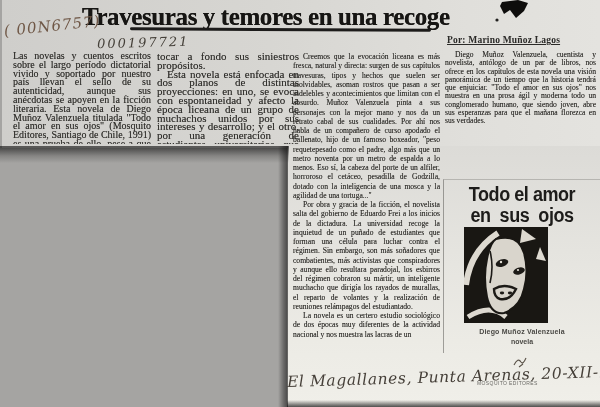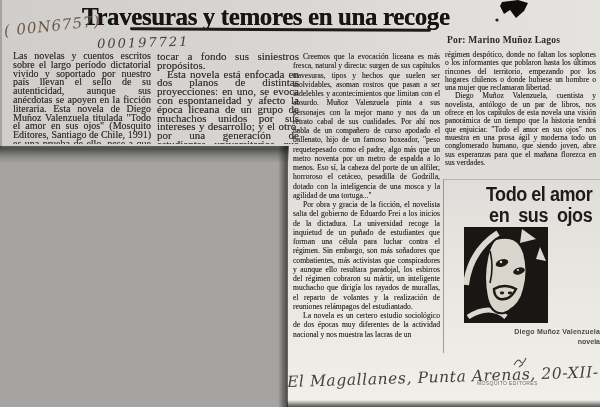--- a/index.html
+++ b/index.html
@@ -34,39 +34,39 @@
     position:absolute; left:82px; top:3px; width:470px;
     font-weight:bold; font-size:25px; letter-spacing:-0.4px; white-space:nowrap;
     color:#161513; text-shadow:0 0 .6px #33312e;
   }
   .title-rule {
     position:absolute; left:130px; top:28px; width:301px; height:3px;
     background:#1c1b1a; border-radius:2px; transform:rotate(.25deg);
   }
   .byline {
     position:absolute; left:447px; top:35px; font-size:9.5px; font-weight:bold;
-    color:#2b2a28; letter-spacing:.2px; white-space:nowrap;
+    color:#2b2a28; letter-spacing:.2px; white-space:nowrap;text-decoration:underline;
   }
   .ink-blob { position:absolute; left:494px; top:0; }
   
   .col {
     position:absolute; text-align:justify; color:#2f2e2b; overflow:hidden;
     text-shadow:0 0 .5px rgba(60,58,54,.6);
   }
   .col p { margin:0; text-indent:10px; }
   .col p.cont { text-indent:0; }
   .col1 { left:13px;  top:52px; width:138px; height:92px;  font-size:10px; line-height:8.8px; }
   .col2 { left:157px; top:52px; width:142px; height:92px;  font-size:11px; line-height:8.8px; }
   .col3 { left:293px; top:52px; width:147px; height:344px; font-size:7.6px; line-height:9.25px; }
   .col4 { left:445px; top:51px; width:151px; height:126px; font-size:7.6px; line-height:8.3px; }
   
   .ad {
     position:absolute; left:443px; top:179px; width:156px; height:173px;
     border-left:1px solid rgba(95,94,90,.55); border-top:1px solid rgba(120,119,115,.4);
-    text-align:right;
+    text-align:center;
   }
   .ad-title {
     font-family:"Liberation Sans", sans-serif; font-weight:bold; color:#1d1c1a;
     font-size:20px; line-height:21px; letter-spacing:-0.5px;
     transform:scaleX(.9); transform-origin:center; margin-top:4px; white-space:nowrap;
   }
   .ad-title.l2 { word-spacing:5px; margin-top:0; }
   .ad-illustration { position:absolute; left:20px; top:47px; }
   .ad-author {
     position:absolute; left:0; width:156px; top:148px;
@@ -133,21 +133,20 @@
     <p>Esta novela está enfocada en dos planos de distintas proyecciones: en uno, se evoca con espontaneidad y afecto la época liceana de un grupo de muchachos unidos por sus intereses y desarrollo; y el otro, por una generación de estudiantes universitarios que debe sufrir los temores, la opresión y el seguimiento de la dictadura, que entró a las universidades para sofocar a todo trance</p>
   </div>
 
   <div class="col col3">
     <p>Creemos que la evocación liceana es más fresca, natural y directa: surgen de sus capítulos travesuras, tipos y hechos que suelen ser inolvidables, asoman rostros que pasan a ser indelebles y acontecimientos que limitan con el absurdo. Muñoz Valenzuela pinta a sus personajes con la mejor mano y nos da un retrato cabal de sus cualidades. Por ahí nos habla de un compañero de curso apodado el ballenato, hijo de un famoso boxeador, "peso requetepesado como el padre, algo más que un metro noventa por un metro de espalda a lo menos. Eso sí, la cabeza del porte de un alfiler, horroroso el cetáceo, pesadilla de Godzilla, dotado con la inteligencia de una mosca y la agilidad de una tortuga..."</p>
     <p>Por obra y gracia de la ficción, el novelista salta del gobierno de Eduardo Frei a los inicios de la dictadura. La universidad recoge la inquietud de un puñado de estudiantes que forman una célula para luchar contra el régimen. Sin embargo, son más soñadores que combatientes, más activistas que conspiradores y aunque ello resultara paradojal, los esbirros del régimen cobraron su mártir, un inteligente muchacho que dirigía los rayados de murallas, el reparto de volantes y la realización de reuniones relámpagos del estudiantado.</p>
     <p>La novela es un certero estudio sociológico de dos épocas muy diferentes de la actividad nacional y nos muestra las lacras de un</p>
   </div>
 
   <div class="col col4">
-    <p class="cont">régimen despótico, donde no faltan los soplones o los informantes que poblaron hasta los últimos rincones del territorio, empezando por los hogares chilenos o donde hubiese un hombre o una mujer que reclamaran libertad.</p>
     <p>Diego Muñoz Valenzuela, cuentista y novelista, antólogo de un par de libros, nos ofrece en los capítulos de esta novela una visión panorámica de un tiempo que la historia tendrá que enjuiciar. "Todo el amor en sus ojos" nos muestra en una prosa ágil y moderna todo un conglomerado humano, que siendo joven, abre sus esperanzas para que el mañana florezca en sus verdades.</p>
   </div>
 
   <div class="ad">
     <div class="ad-title">Todo el amor</div>
     <div class="ad-title l2">en sus ojos</div>
 
     <span class="ad-illustration">
       <svg width="84" height="96" viewBox="0 0 84 96">
         <rect x="0" y="0" width="84" height="96" fill="#191713"></rect>

